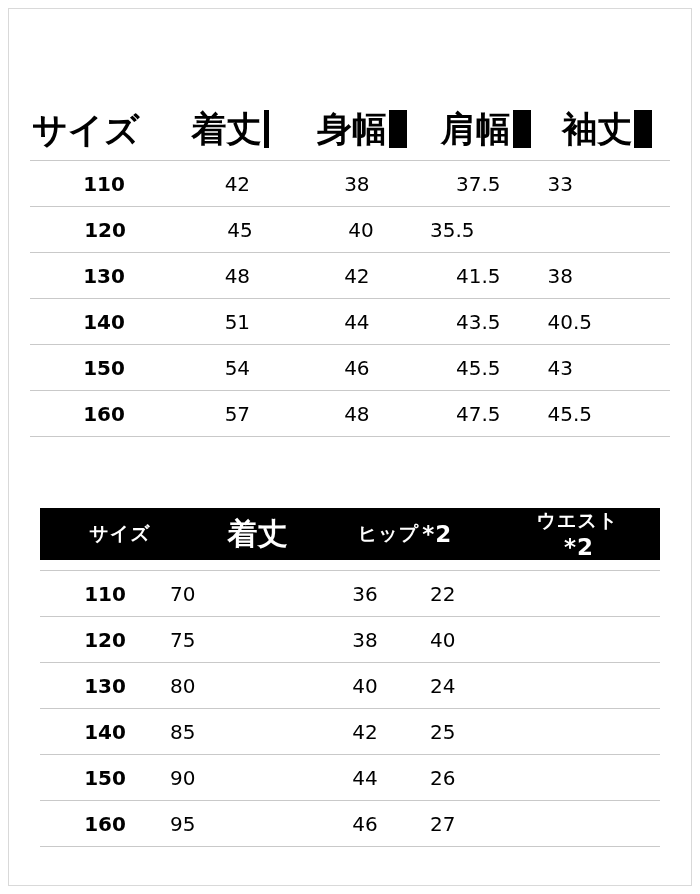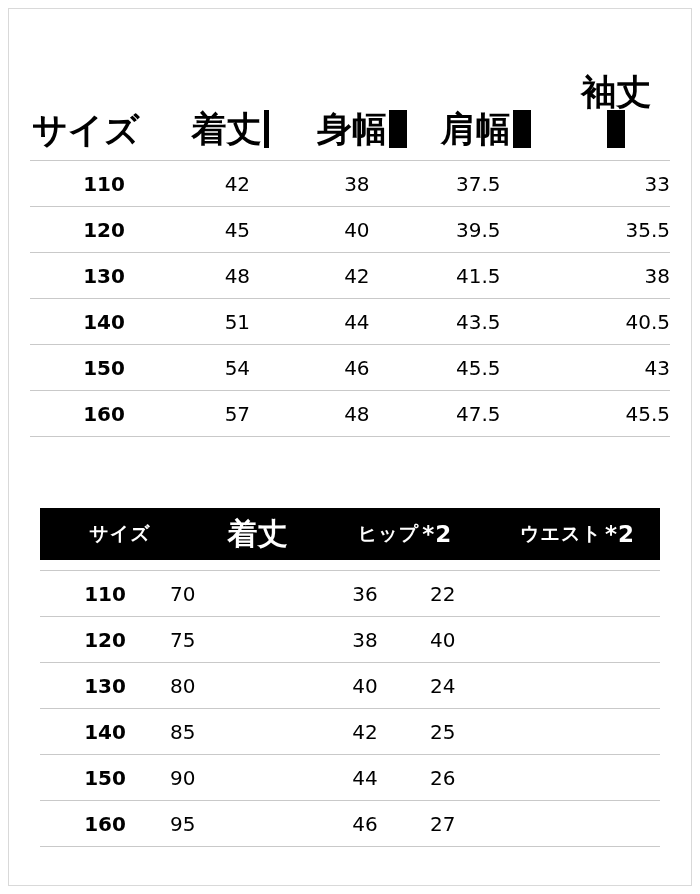--- a/index.html
+++ b/index.html
@@ -50,21 +50,21 @@
     line-height: 1;
   }
   .t1-header .h-cell {
     display: flex;
     align-items: center;
   }
   .t1-h-size { width: 160px; padding-left: 2px; }
   .t1-h-1 { width: 126px; }
   .t1-h-2 { width: 124px; }
   .t1-h-3 { width: 122px; }
-  .t1-h-4 { width: 108px; flex-direction: column; }
+  .t1-h-4 { width: 108px; }
   .sep-bar {
     display: inline-block;
     width: 8px;
     height: 38px;
     background: #000;
     margin: 0 2px;
   }
   .sep-bar.thin {
     width: 5px;
   }
@@ -86,21 +86,21 @@
   }
   .t1-c0 {
     width: 150px;
     text-align: center;
     font-weight: bold;
     font-size: 20px;
   }
   .t1-c1 { width: 120px; text-align: center; }
   .t1-c2 { width: 122px; text-align: center; }
   .t1-c3 { width: 124px; text-align: center; }
-  .t1-c4 { width: 124px; text-align: right; padding-left: 8px; }
+  .t1-c4 { width: 124px; text-align: left; padding-left: 8px; }
 
   
   .table2 {
     position: absolute;
     left: 40px;
     top: 508px;
     width: 620px;
   }
   .t2-header {
     background: #000000;
@@ -110,21 +110,21 @@
     align-items: center;
   }
   .t2-h-cell {
     display: flex;
     align-items: center;
     justify-content: center;
   }
   .t2-h0 { width: 160px; font-size: 19px; font-weight: bold; letter-spacing: 1px; }
   .t2-h1 { width: 115px; font-size: 30px; font-weight: bold; }
   .t2-h2 { width: 180px; font-size: 19px; font-weight: bold; letter-spacing: 1px; }
-  .t2-h3 { width: 165px; font-size: 19px; font-weight: bold; letter-spacing: 1px; }
+  .t2-h3 { width: 165px; font-size: 19px; font-weight: bold; letter-spacing: 1px; flex-direction: column; }
   .mult {
     font-size: 23px;
     font-weight: bold;
     padding-left: 3px;
   }
   .t2-rows {
     margin-top: 10px;
   }
   .t2-row {
     display: flex;
@@ -179,21 +179,20 @@
         <div class="t1-c0">110</div>
         <div class="t1-c1">42</div>
         <div class="t1-c2">38</div>
         <div class="t1-c3">37.5</div>
         <div class="t1-c4">33</div>
       </div>
       <div class="t1-row">
         <div class="t1-c0">120</div>
         <div class="t1-c1">45</div>
         <div class="t1-c2">40</div>
-        <div class="t1-c3">39.5</div>
         <div class="t1-c4">35.5</div>
       </div>
       <div class="t1-row">
         <div class="t1-c0">130</div>
         <div class="t1-c1">48</div>
         <div class="t1-c2">42</div>
         <div class="t1-c3">41.5</div>
         <div class="t1-c4">38</div>
       </div>
       <div class="t1-row">

